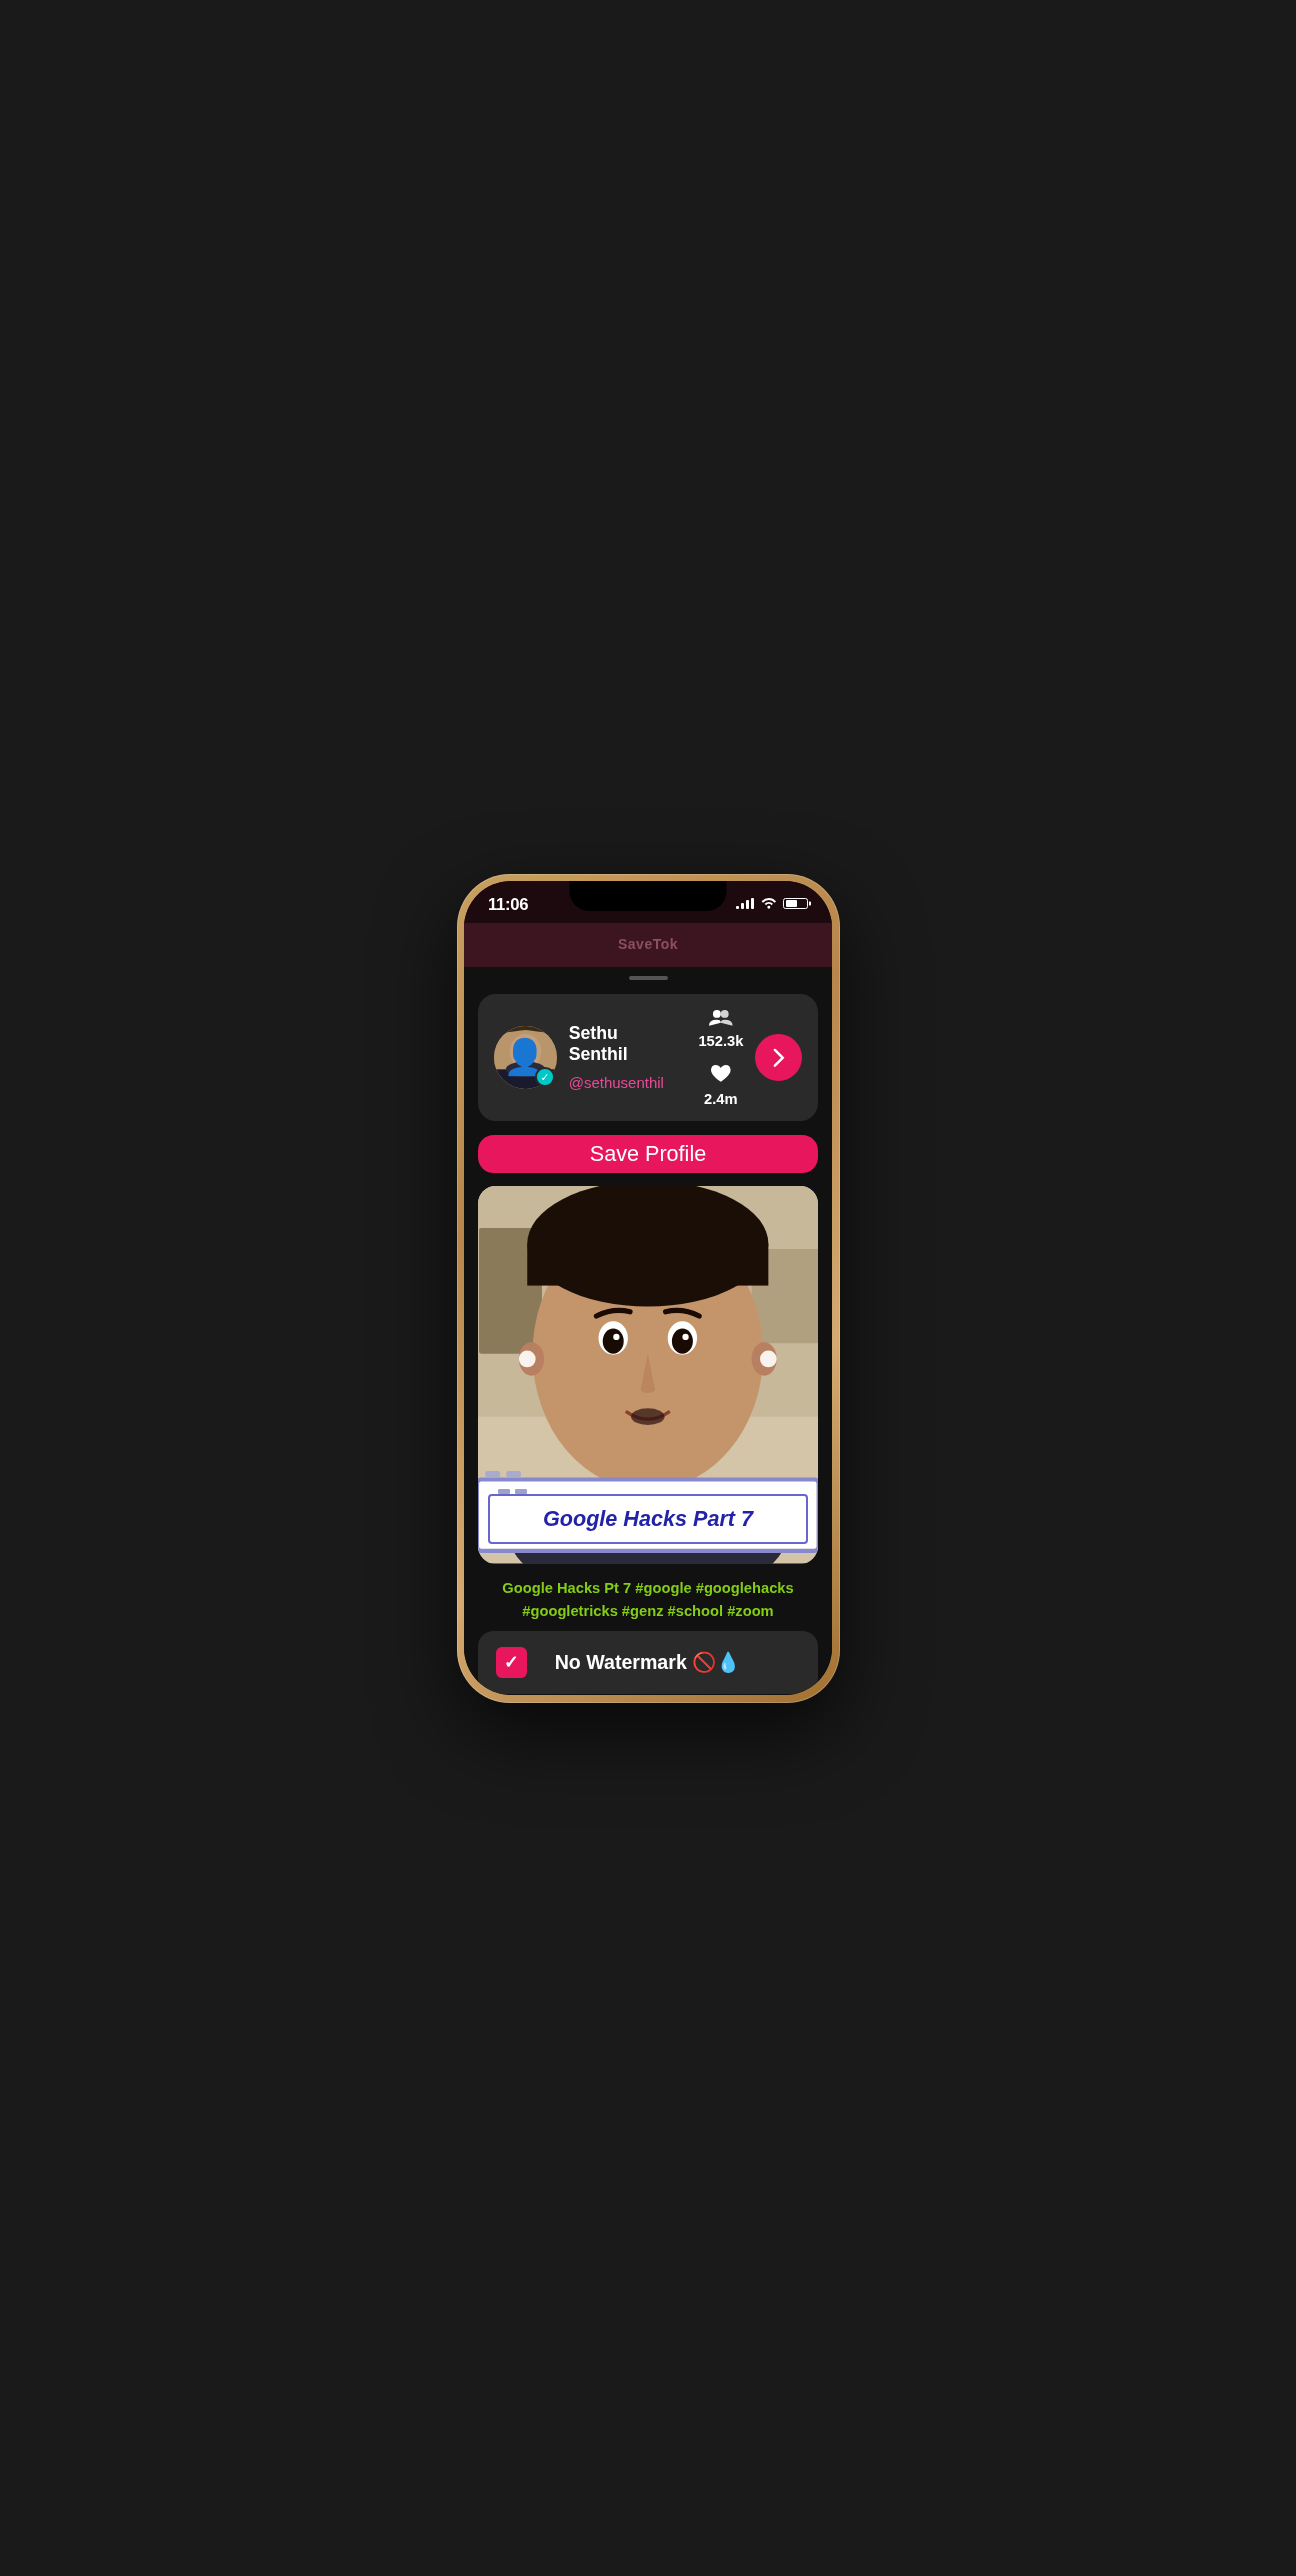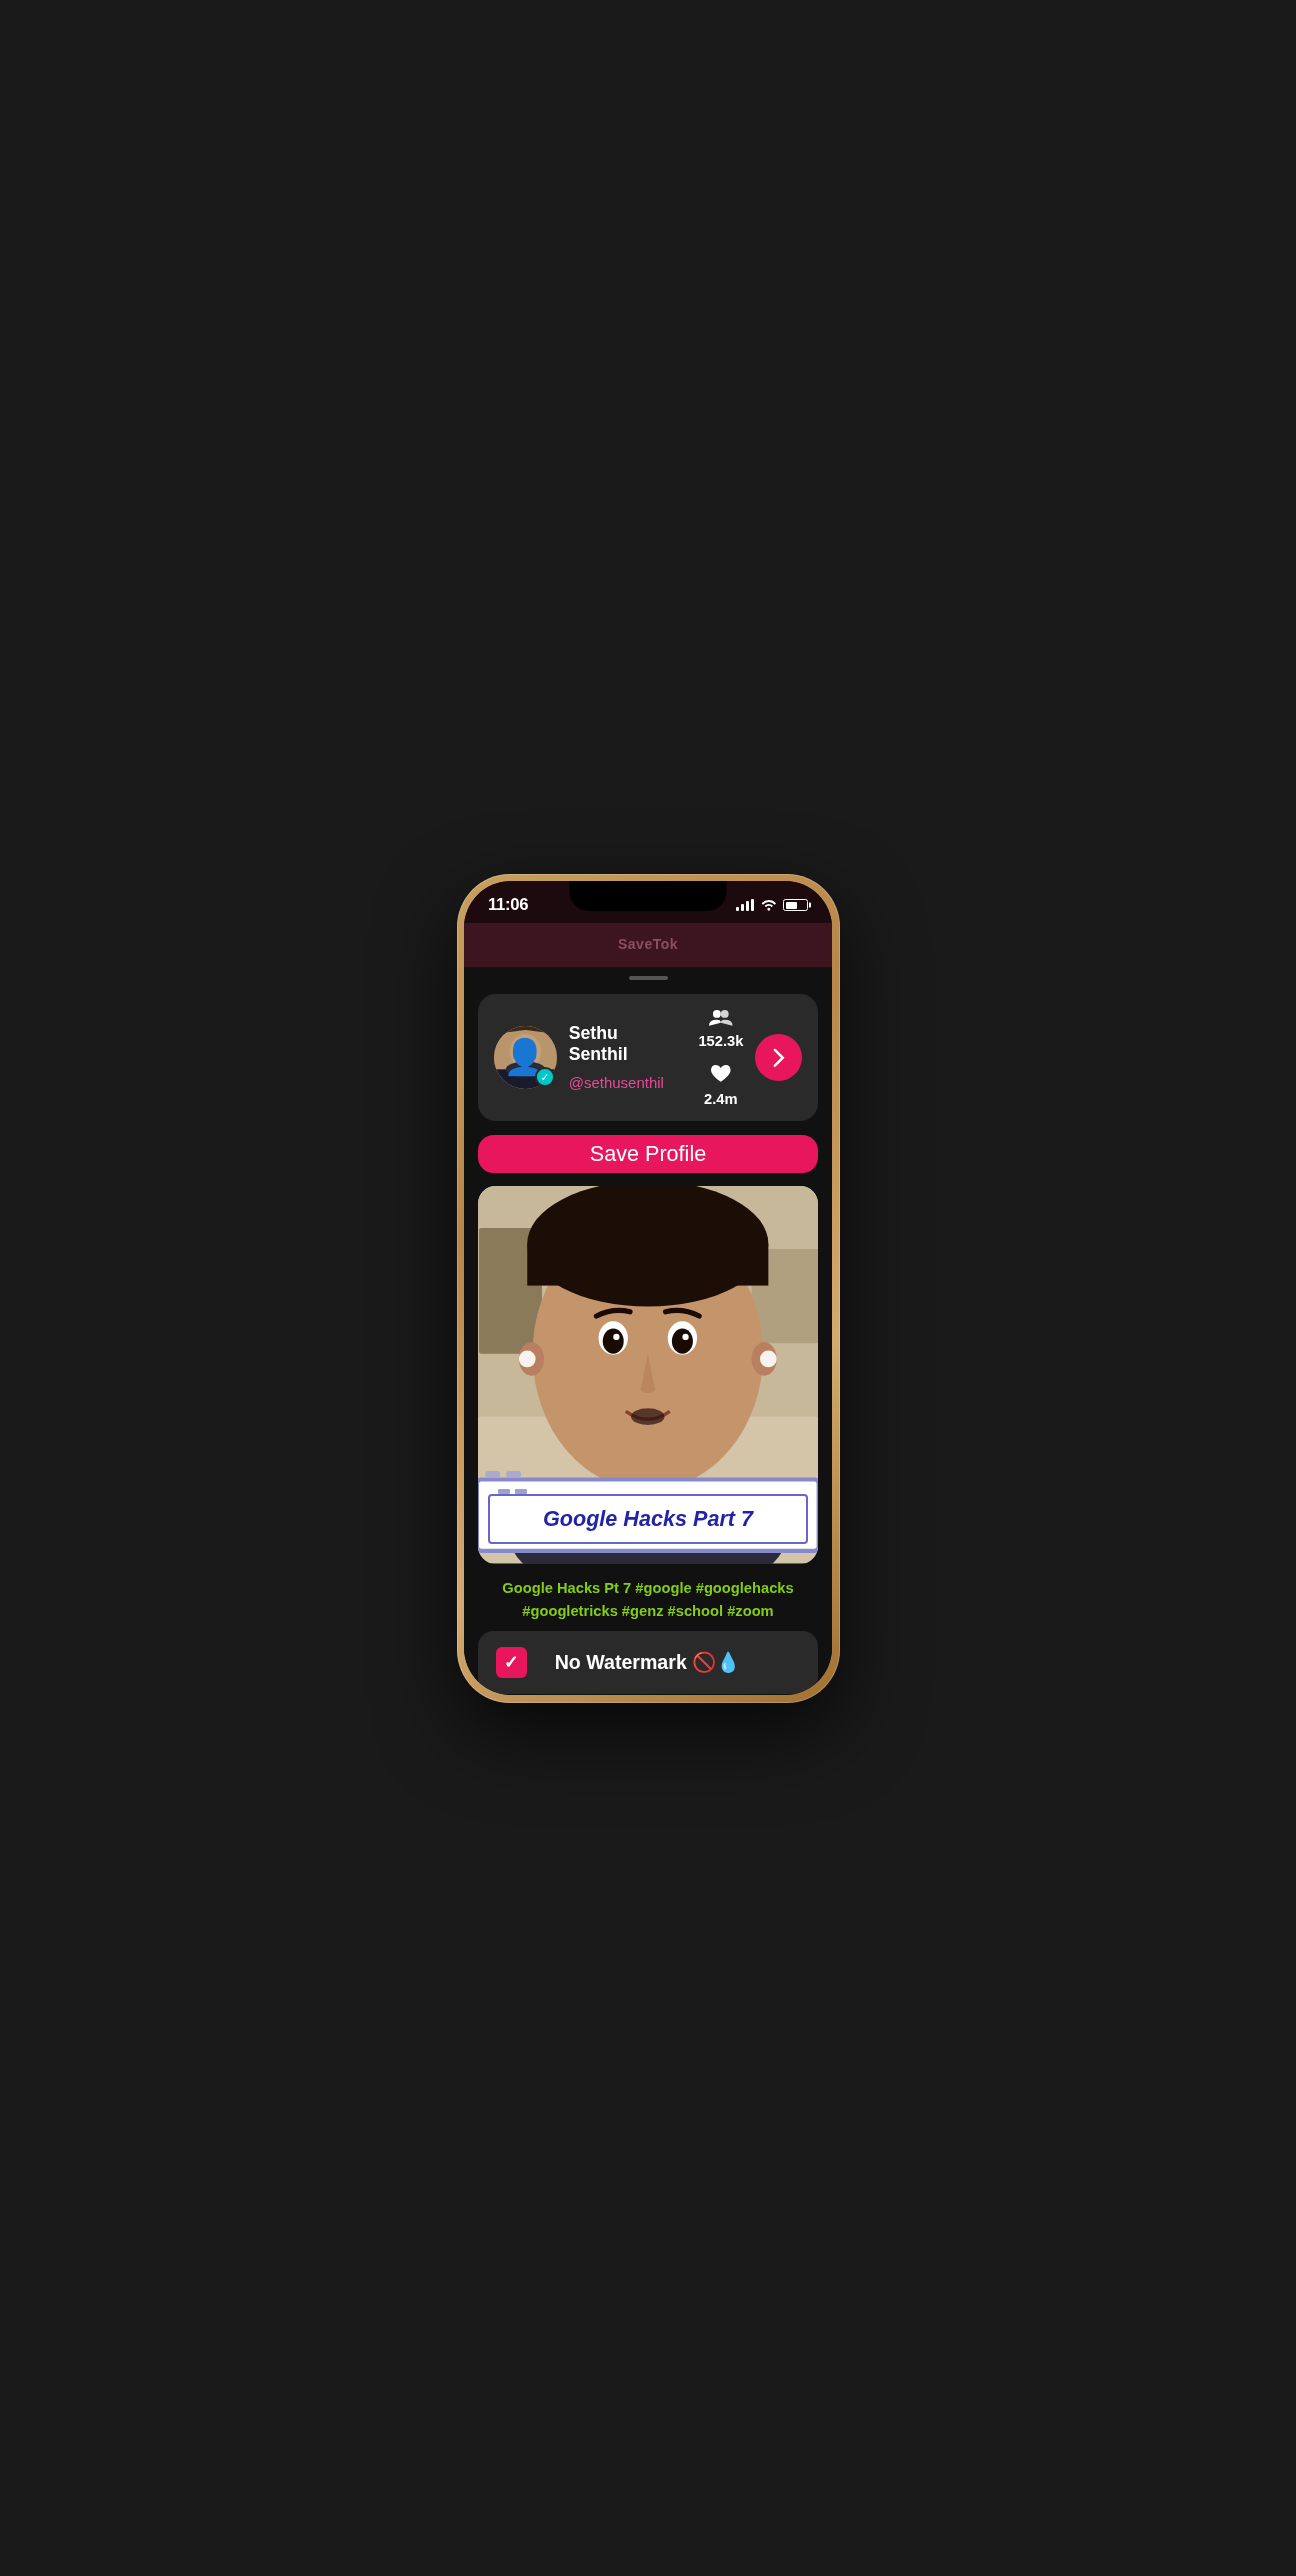--- a/index.html
+++ b/index.html
@@ -30,21 +30,21 @@
       overflow: hidden;
       position: relative;
       display: flex;
       flex-direction: column;
     }
 
     
     .status-bar {
       display: flex;
       justify-content: space-between;
-      align-items: center;
+      align-items: flex-start;
       padding: 13.8px 23.6px 7.9px;
       background: #1c0a0e;
       flex-shrink: 0;
       position: relative;
       z-index: 10;
     }
 
     .status-time {
       font-size: 16.7px;
       font-weight: 600;

